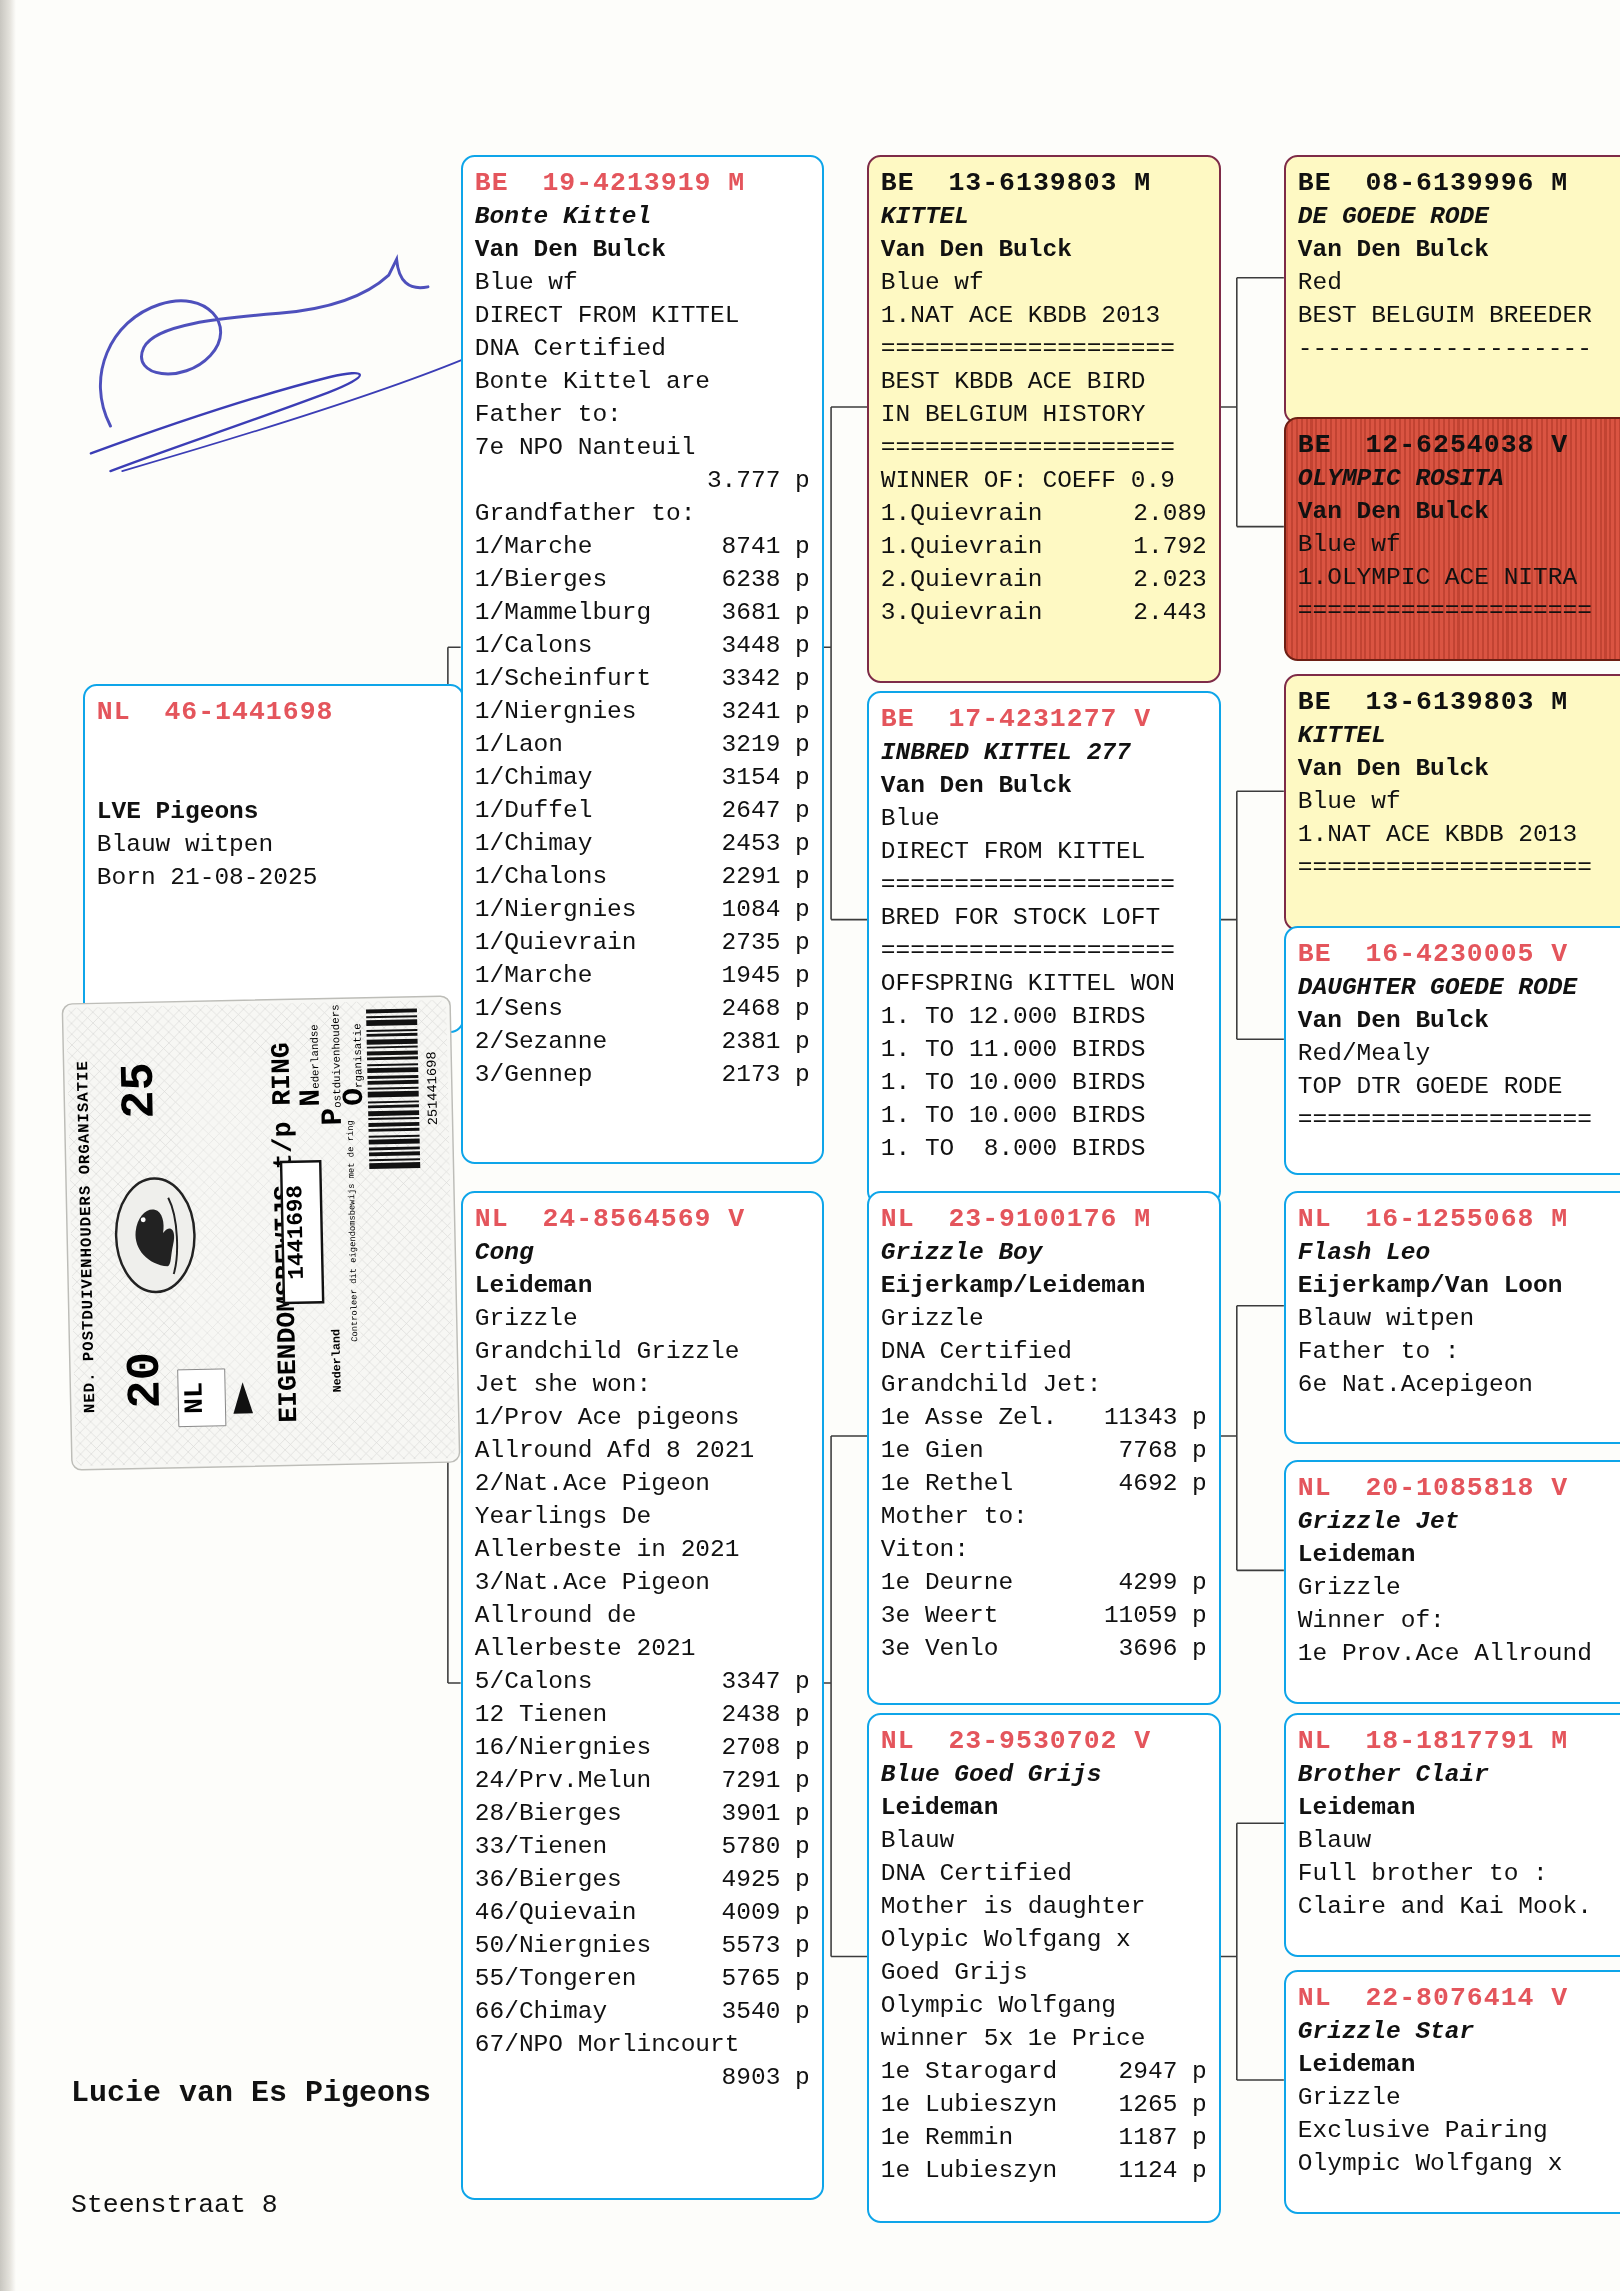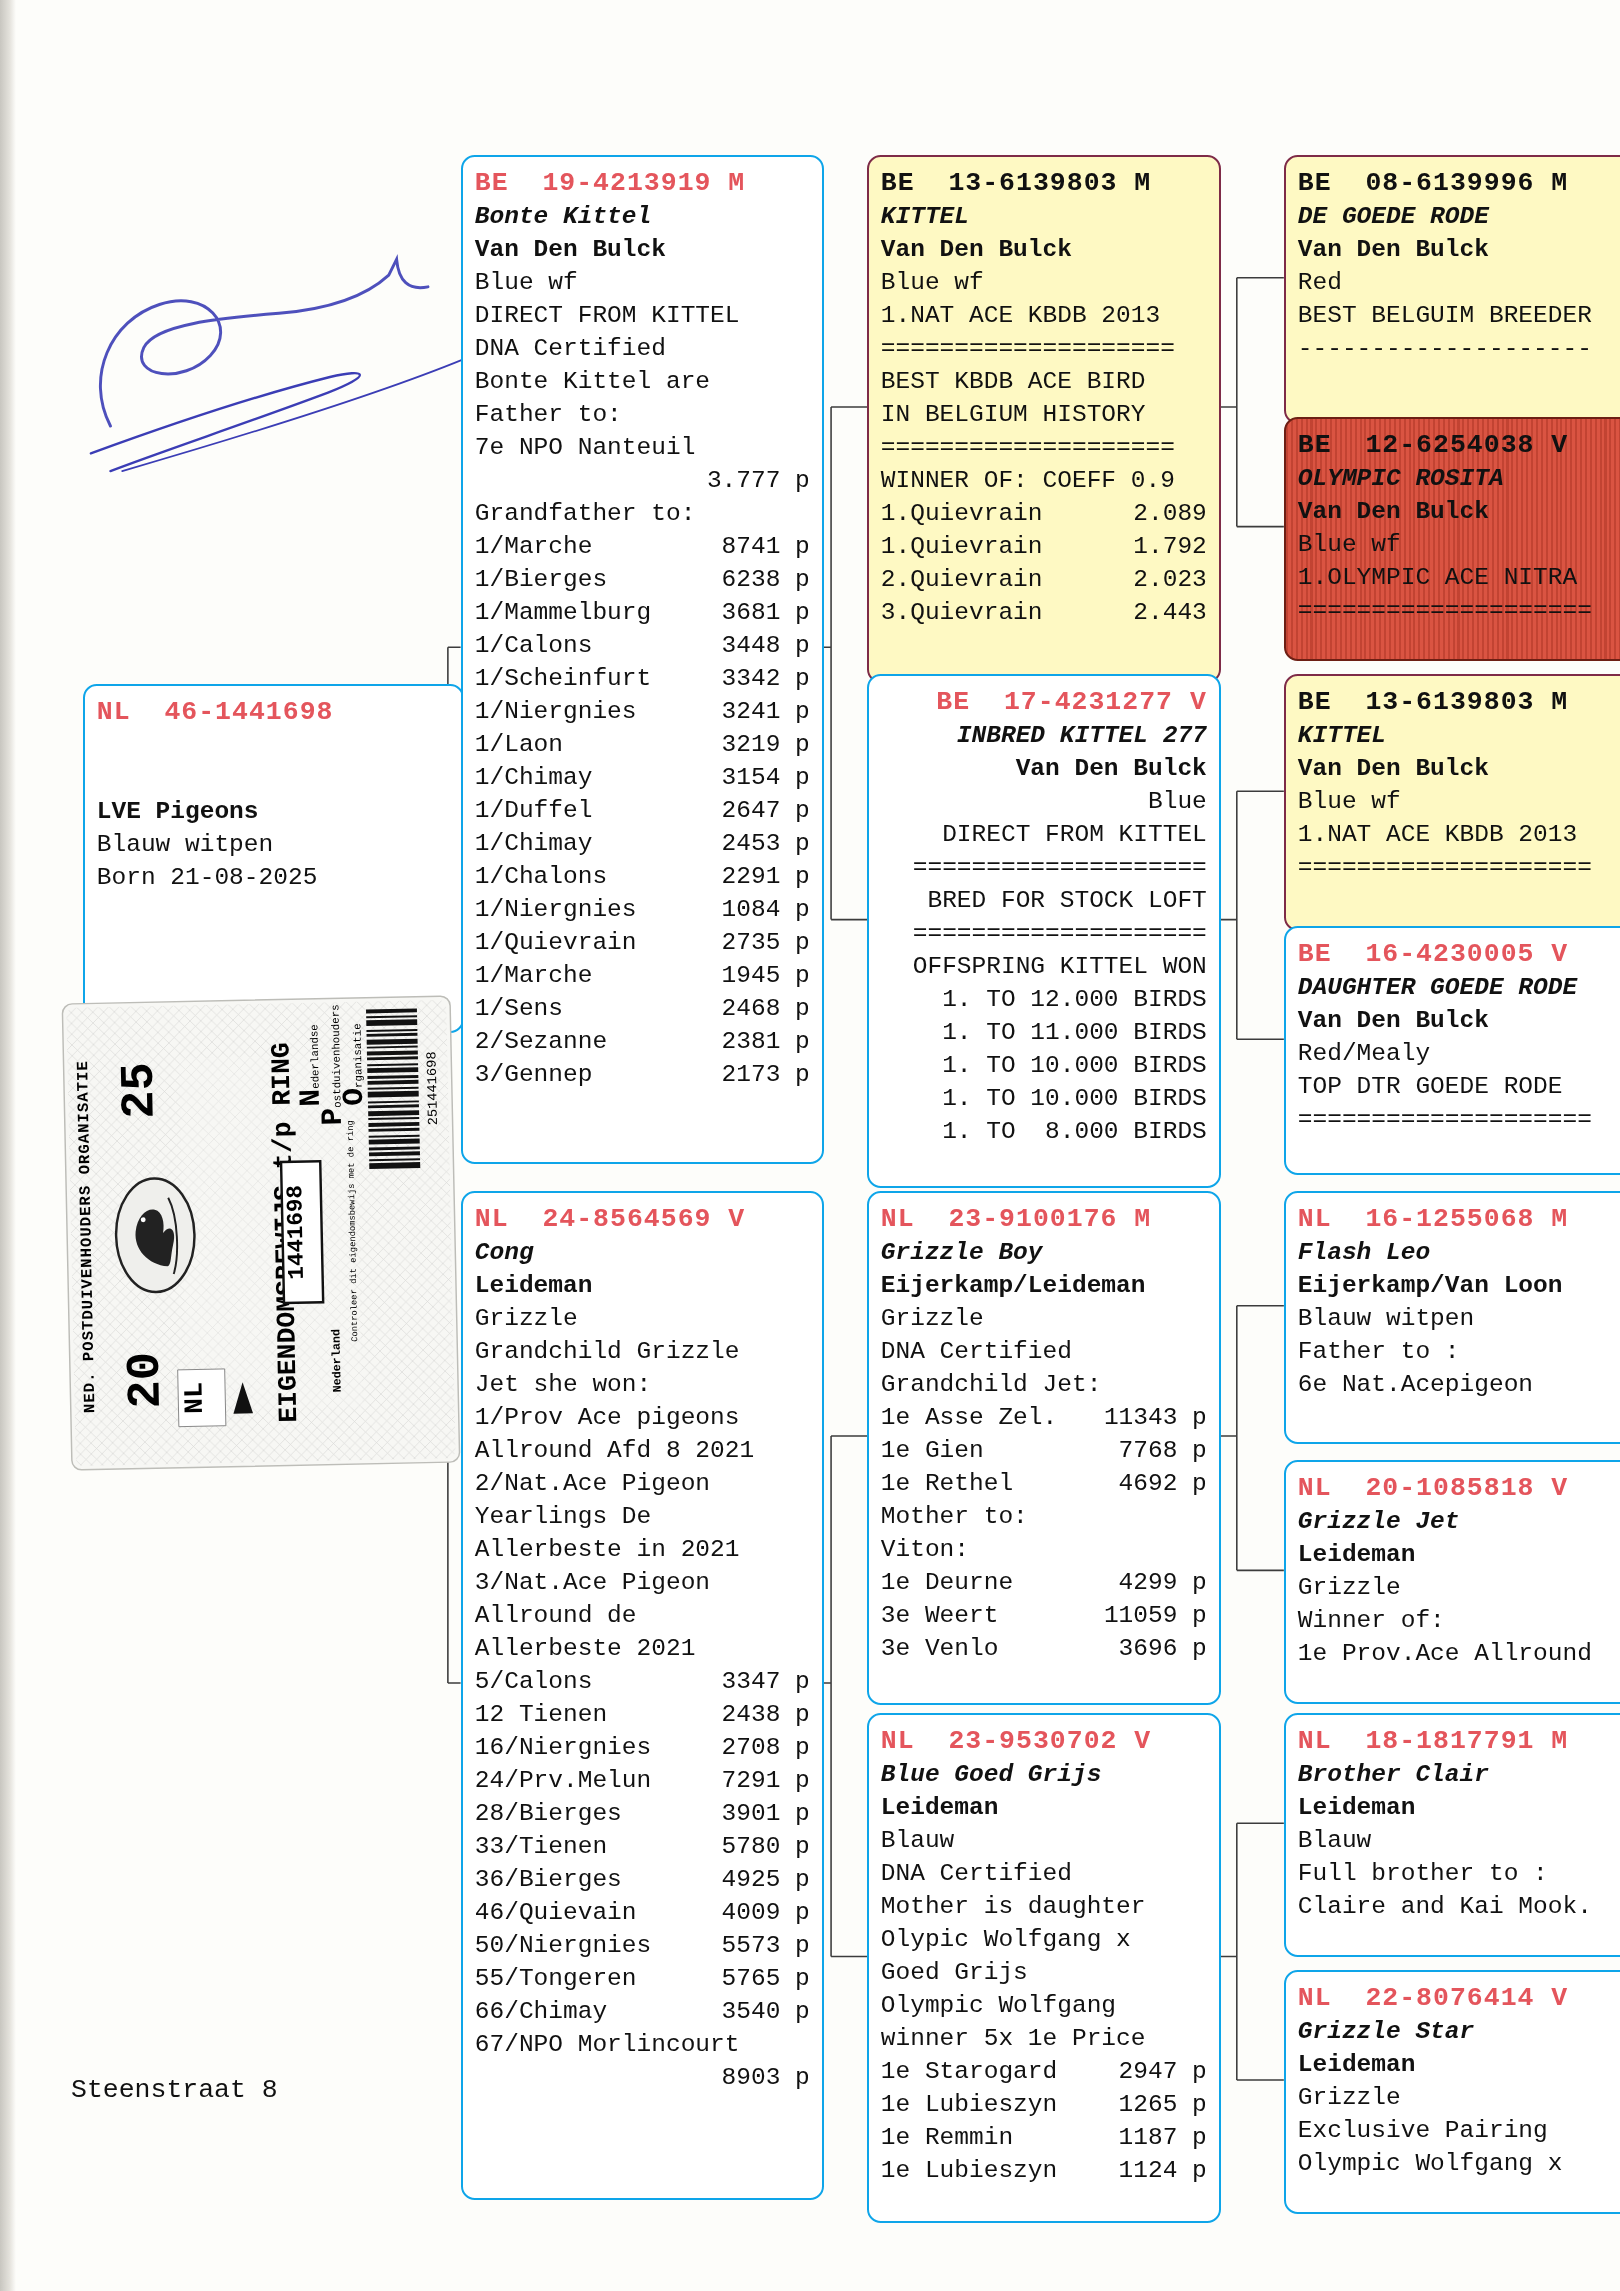--- a/index.html
+++ b/index.html
@@ -131,21 +131,21 @@
       <div class="line plain">====================</div>
       <div class="line plain">BEST KBDB ACE BIRD</div>
       <div class="line plain">IN BELGIUM HISTORY</div>
       <div class="line plain">====================</div>
       <div class="line plain">WINNER OF: COEFF 0.9</div>
       <div class="line race"><span>1.Quievrain</span><span>2.089</span></div>
       <div class="line race"><span>1.Quievrain</span><span>1.792</span></div>
       <div class="line race"><span>2.Quievrain</span><span>2.023</span></div>
       <div class="line race"><span>3.Quievrain</span><span>2.443</span></div>
     </div>
-  <div class="box white" style="left:867px;top:674px;width:326px;height:490px;text-align:right;">
+  <div class="box white" style="left:867px;top:691px;width:326px;height:490px;">
       <div class="line ring">BE  17-4231277 V</div>
       <div class="line name">INBRED KITTEL 277</div>
       <div class="line breeder">Van Den Bulck</div>
       <div class="line plain">Blue</div>
       <div class="line plain">DIRECT FROM KITTEL</div>
       <div class="line plain">====================</div>
       <div class="line plain">BRED FOR STOCK LOFT</div>
       <div class="line plain">====================</div>
       <div class="line plain">OFFSPRING KITTEL WON</div>
       <div class="line plain">1. TO 12.000 BIRDS</div>
@@ -323,20 +323,21 @@
         <rect x="0" y="133" width="52" height="5" fill="#111"></rect>
         <rect x="0" y="141" width="52" height="3" fill="#111"></rect>
         <rect x="0" y="146" width="52" height="4" fill="#111"></rect>
         <rect x="0" y="153" width="52" height="2" fill="#111"></rect>
         <rect x="0" y="157" width="52" height="6" fill="#111"></rect>
       </g>
     <text transform="rotate(-90 382 96)" x="382" y="96" text-anchor="middle" font-size="14">251441698</text>
   </svg>
 
   <div class="owner">
+    <div class="owner-name">Lucie van Es Pigeons</div>
     <div>Steenstraat 8</div>
     
     
     
     
     
   </div>
 
 </div>
 

